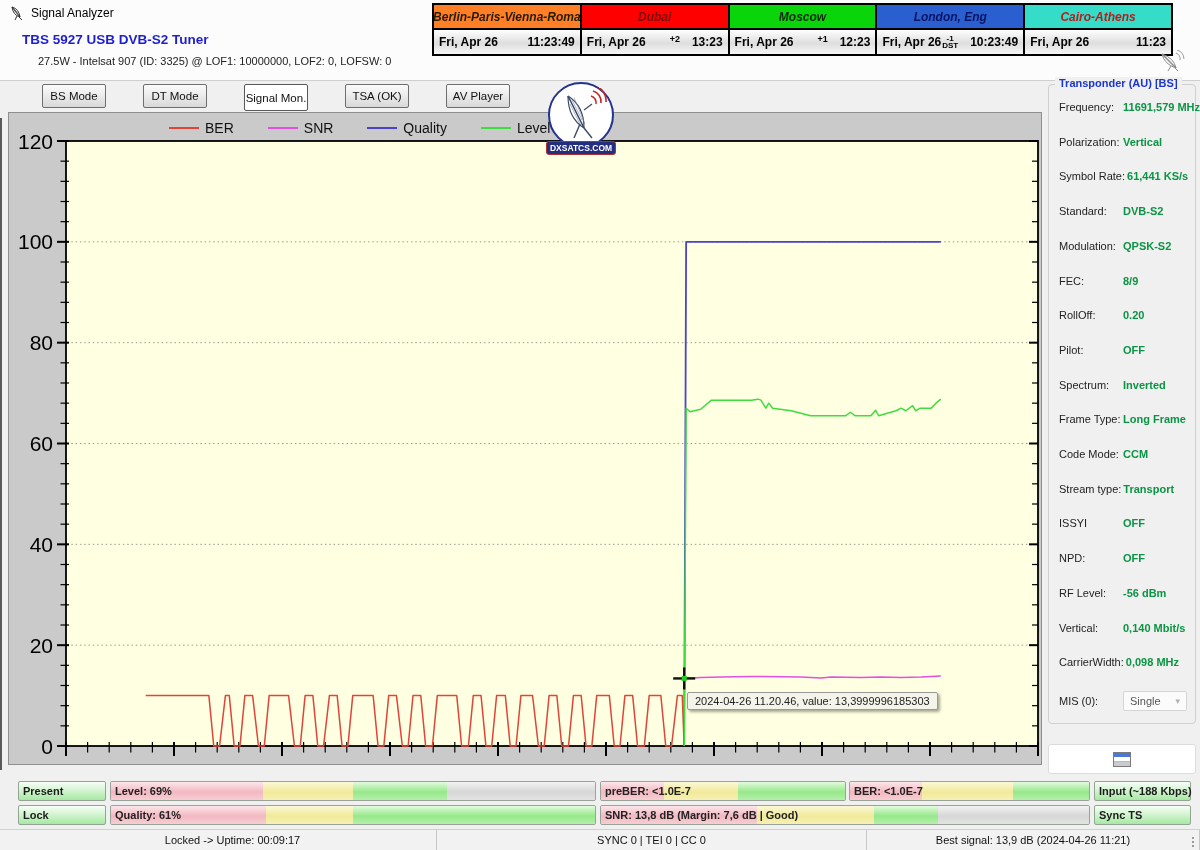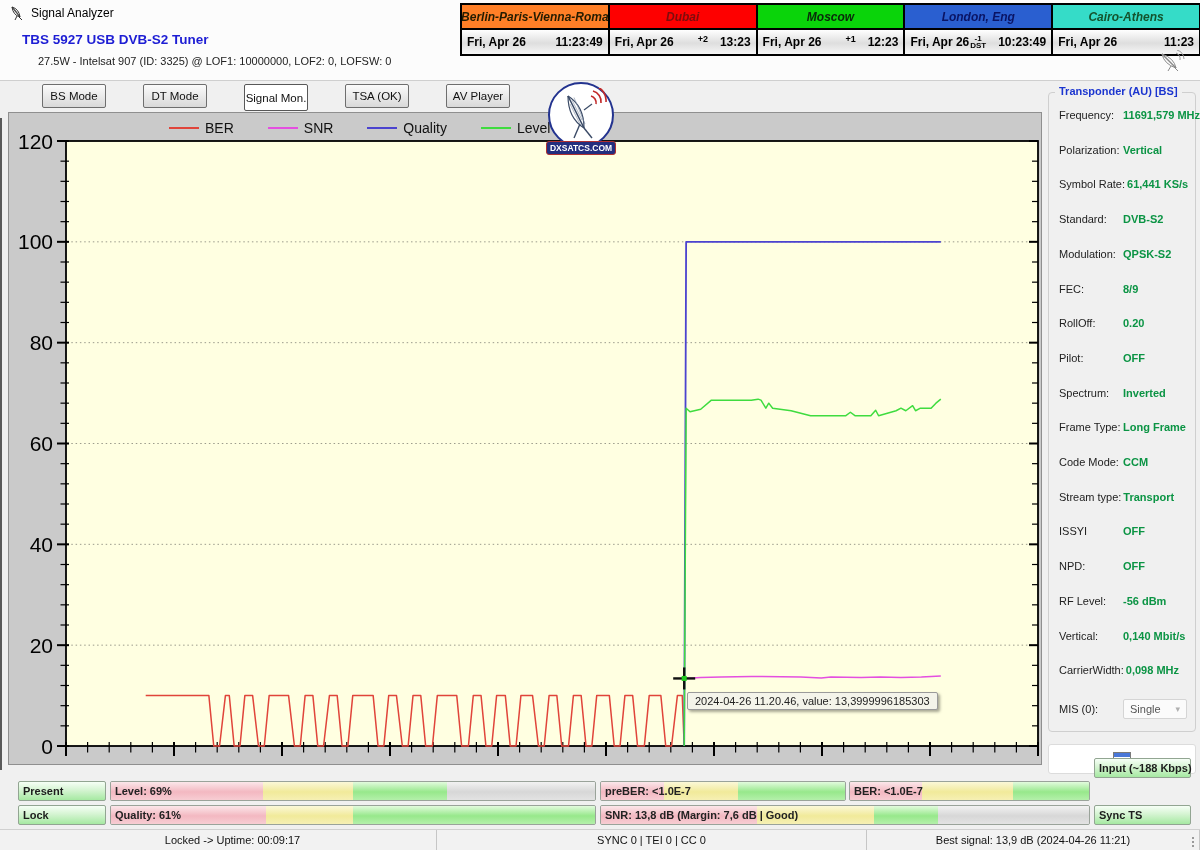--- a/index.html
+++ b/index.html
@@ -6,21 +6,21 @@
   body{width:1200px;height:850px;background:#f0f0f0;font-family:"Liberation Sans",sans-serif;overflow:hidden;}
   .window{position:relative;width:1200px;height:850px;background:#f0f0f0;border-bottom:1px solid #b8b8b8;}
   
   .top-white{position:absolute;left:0;top:0;width:1200px;height:80px;background:#fcfcfc;border-bottom:1px solid #cfcfcf;}
   .titlebar{position:absolute;left:0;top:0;width:1200px;height:26px;}
   .titlebar .app-icon{position:absolute;left:9px;top:5px;width:16px;height:16px;}
   .titlebar .app-title{position:absolute;left:31px;top:0;height:26px;line-height:26px;font-size:12px;color:#000;}
   .tuner-title{position:absolute;left:22px;top:32px;font-size:13.5px;font-weight:700;color:#1d1dd4;}
   .tuner-subtitle{position:absolute;left:38px;top:55px;font-size:11px;color:#222;}
   
-  .clock-panel{position:absolute;left:460px;top:3px;width:737px;border:2px solid #000;background:#000;
+  .clock-panel{position:absolute;left:432px;top:3px;width:737px;border:2px solid #000;background:#000;
     display:grid;grid-template-columns:repeat(5,1fr);grid-template-rows:23px 24px;gap:2px;}
   .clock-head{display:flex;align-items:center;justify-content:center;font-size:12px;font-weight:700;font-style:italic;white-space:nowrap;overflow:hidden;}
   .clock-time{background:linear-gradient(180deg,#ffffff 0%,#dedede 55%,#f6f6f6 100%);display:flex;align-items:center;font-size:12px;font-weight:700;color:#000;padding:0 5px;white-space:nowrap;}
   .clock-time .c-date{flex:none;}
   .clock-time .c-mid{flex:1;text-align:right;padding-right:12px;font-size:9px;font-weight:700;transform:translateY(-3px);}
   .clock-time .c-time{flex:none;}
   .off-stack{display:inline-flex;flex-direction:column;align-items:center;font-size:8px;line-height:7px;font-weight:700;transform:translateY(2px);}
   .sat-glyph{position:absolute;left:1156px;top:50px;width:36px;height:22px;}
   
   .tabs{position:absolute;left:8px;top:84px;display:flex;gap:3px;z-index:3;}
@@ -35,21 +35,21 @@
   .chart-panel{position:absolute;left:8px;top:112px;width:1034px;height:653px;background:#cacaca;border:1px solid #8f8f8f;box-sizing:border-box;}
   .legend{position:absolute;left:160px;top:4px;display:flex;gap:34px;align-items:center;height:22px;}
   .legend-item{display:flex;align-items:center;gap:6px;font-size:14px;color:#111;}
   .legend-dash{width:30px;height:2.5px;}
   .plot-svg{position:absolute;left:0;top:0;}
   .left-edge{position:absolute;left:0;top:118px;width:2px;height:652px;background:#5a5a5a;}
   .chart-tooltip{position:absolute;left:687px;top:692px;background:#f4f4ea;border:1px solid #9a9a9a;border-radius:2px;
     padding:2px 7px;font-size:11px;color:#222;box-shadow:2px 2px 3px rgba(0,0,0,.35);white-space:nowrap;z-index:8;}
   
   .sidebar{position:absolute;left:1048px;top:84px;width:148px;}
-  .groupbox{position:relative;margin-top:8px;height:640px;border:1px solid #cfcfcf;border-radius:4px;box-sizing:border-box;}
+  .groupbox{position:relative;margin-top:0;height:640px;border:1px solid #cfcfcf;border-radius:4px;box-sizing:border-box;}
   .groupbox-title{position:absolute;top:-8px;left:6px;background:#f0f0f0;padding:0 4px;font-size:11px;font-weight:700;color:#1b35cf;}
   .tp-rows{position:absolute;left:0;top:0;right:0;bottom:0;padding:16px 8px 12px 10px;display:flex;flex-direction:column;justify-content:space-between;box-sizing:border-box;}
   .tp-row{display:flex;align-items:center;font-size:11px;}
   .tp-label{min-width:62px;margin-right:2px;color:#222;flex:none;}
   .tp-value{color:#0b9444;font-weight:700;white-space:nowrap;}
   .mis-select{width:74px;height:20px;border:1px solid #d5d5d5;border-radius:2px;background:#fbfbfb;display:flex;align-items:center;justify-content:space-between;padding:0 6px;box-sizing:border-box;color:#555;font-size:11px;}
   .mis-chevron{color:#b0b0b0;font-size:9px;}
   .sb-button{position:absolute;left:1048px;top:744px;width:148px;height:30px;background:#fff;border:1px solid #dcdcdc;border-radius:3px;box-sizing:border-box;display:flex;align-items:center;justify-content:center;}
   .sb-btn-icon{width:18px;height:15px;border:1px solid #7a7a7a;display:flex;flex-direction:column;box-sizing:border-box;}
   .sb-btn-icon .i-top{height:4px;background:#4a78d8;}
@@ -93,21 +93,21 @@
   </div>
 
   <div class="tuner-title">TBS 5927 USB DVB-S2 Tuner</div>
   <div class="tuner-subtitle">27.5W - Intelsat 907 (ID: 3325) @ LOF1: 10000000, LOF2: 0, LOFSW: 0</div>
 
   <div class="clock-panel" id="clock-panel">
       <div class="clock-head" style="background: rgb(255, 127, 39); color: rgb(36, 28, 0);">Berlin-Paris-Vienna-Roma</div>
       <div class="clock-head" style="background: rgb(254, 0, 0); color: rgb(125, 13, 13);">Dubai</div>
       <div class="clock-head" style="background: rgb(10, 212, 10); color: rgb(10, 42, 10);">Moscow</div>
       <div class="clock-head" style="background: rgb(42, 95, 208); color: rgb(10, 20, 100);">London, Eng</div>
-      <div class="clock-head" style="background: rgb(53, 220, 200); color: #14532d;">Cairo-Athens</div>
+      <div class="clock-head" style="background: rgb(53, 220, 200); color: #b91c1c;">Cairo-Athens</div>
       <div class="clock-time">
         <span class="c-date">Fri, Apr 26</span>
         <span class="c-mid"></span>
         <span class="c-time">11:23:49</span>
       </div>
       <div class="clock-time">
         <span class="c-date">Fri, Apr 26</span>
         <span class="c-mid">+2</span>
         <span class="c-time">13:23</span>
       </div>
@@ -408,21 +408,21 @@
   <div class="sb-button">
     <div class="sb-btn-icon">
       <div class="i-top"></div>
         <div class="i-mid"></div>
         <div class="i-bot"></div>
     </div>
   </div>
 
   <div class="ind" style="left:18px;top:781px;width:88px;">Present</div>
   <div class="ind" style="left:18px;top:805px;width:88px;">Lock</div>
-  <div class="ind" style="left:1094px;top:758px;width:97px;">Input (~188 Kbps)</div>
+  <div class="ind" style="left:1094px;top:781px;width:97px;">Input (~188 Kbps)</div>
   <div class="ind" style="left:1094px;top:805px;width:97px;">Sync TS</div>
 
   <div class="gaugebar" style="left:110px;top:781px;width:486px;">
       <div class="seg seg-pink" style="width: 31.5%;"></div>
       <div class="seg seg-yellow" style="width: 18.5%;"></div>
       <div class="seg seg-green" style="width: 19.5%;"></div>
       <div class="seg seg-gray" style="width: 30.5%;"></div>
       <div class="gauge-label">Level: 69%</div>
     </div>
   <div class="gaugebar" style="left:110px;top:805px;width:486px;">

